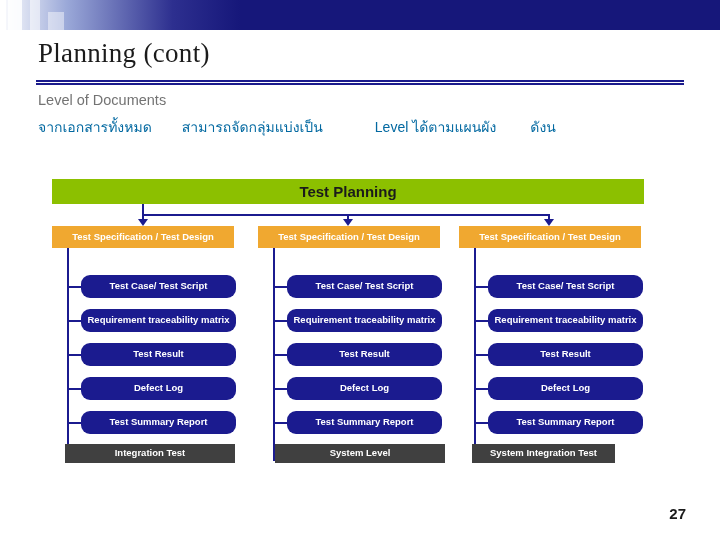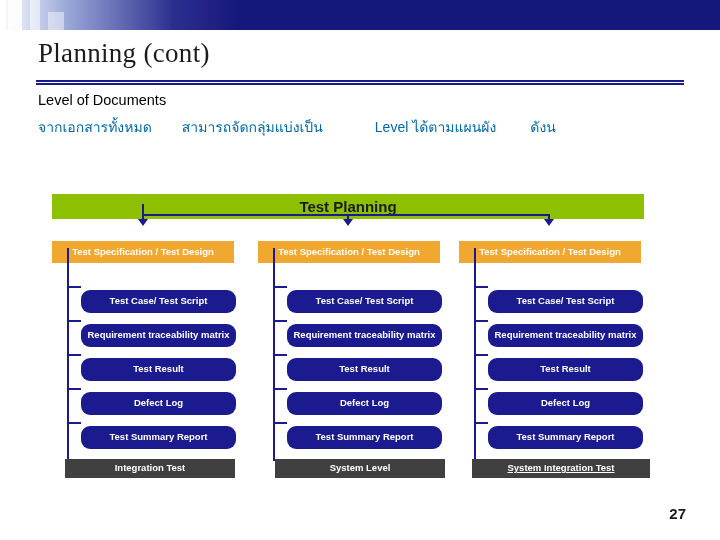--- a/index.html
+++ b/index.html
@@ -65,21 +65,21 @@
     height: 5px;
     box-sizing: border-box;
     background: #ffffff;
   }
 
   
   .subhead {
     position: absolute;
     left: 38px; top: 92px;
     font-size: 14.5px;
-    color: #000000;
+    color: #737373;
   }
   .thai-line {
     position: absolute;
     left: 38px; top: 116px;
     width: 646px;
     font-size: 14px;
     color: #0369a1;
     white-space: nowrap;
   }
   .thai-line span.gap1 { display: inline-block; width: 30px; }
@@ -97,21 +97,20 @@
     box-sizing: border-box;
     color: #ffffff;
     font-size: 9.5px;
     font-weight: bold;
     text-align: center;
     display: flex;
     align-items: center;
     justify-content: center;
     line-height: 1.15;
     padding: 2px 4px;
-    margin-top: 15px;
   }
   .node.top {
     background: #8cc000;
     color: #1b1b1b;
     font-size: 15px;
     font-weight: bold;
   }
   .node.spec { background: #f0a830; }
   .node.item { background: #1b1b8f; border-radius: 9px; }
   .node.final { background: #404040; }
@@ -224,16 +223,16 @@
   <div class="connector" style="left:474px; top:354px; width:14px; height:2px;"></div>
   <div class="node item" style="left:488px; top:343px; width:155px; height:23px;">Test Result</div>
 
   <div class="connector" style="left:474px; top:388px; width:14px; height:2px;"></div>
   <div class="node item" style="left:488px; top:377px; width:155px; height:23px;">Defect Log</div>
 
   <div class="connector" style="left:474px; top:422px; width:14px; height:2px;"></div>
   <div class="node item" style="left:488px; top:411px; width:155px; height:23px;">Test Summary Report</div>
 
   <div class="connector" style="left:474px; top:459px; width:14px; height:2px;"></div>
-  <div class="node final" style="left:472px; top:444px; width:178px; height:19px;text-decoration:underline;">System Integration Test</div>
+  <div class="node final" style="left:472px; top:444px; width:143px; height:19px;">System Integration Test</div>
 </div>
 
 <div class="page-num">27</div>
 
 </body></html>

